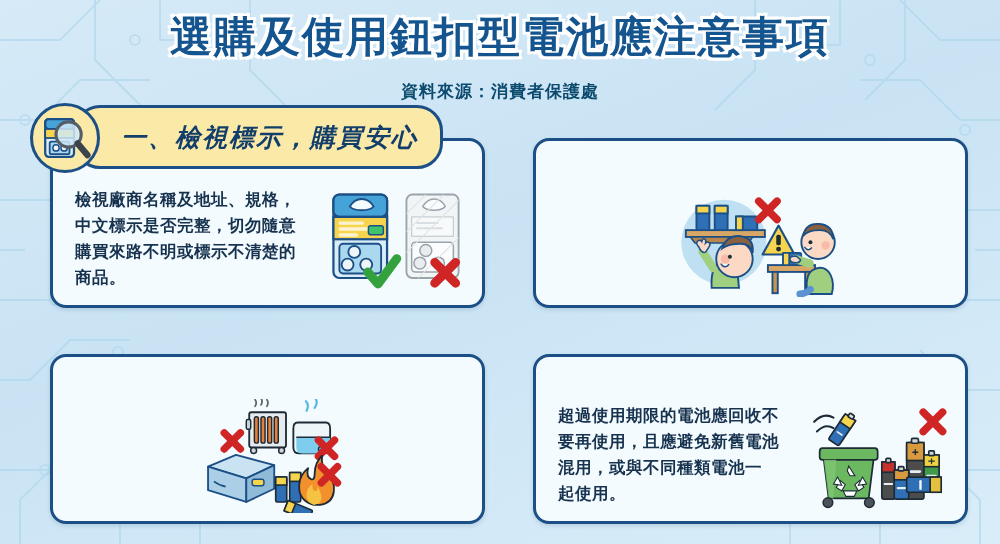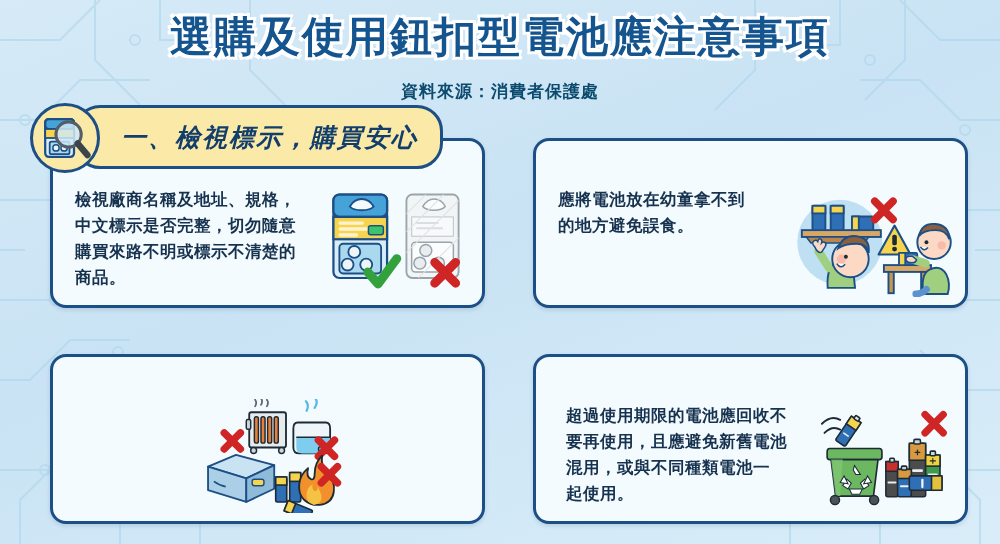--- a/index.html
+++ b/index.html
@@ -157,21 +157,21 @@
     flex: 1 1 auto;
     position: relative;
     align-self: stretch;
     min-width: 0;
   }
   .card-art svg { position: absolute; inset: 0; width: 100%; height: 100%; }
 
   .c1 .card-text { width: 228px; }
   .c2 .card-text { width: 212px; }
   .c3 .card-text { width: 244px; }
-  .c4 .card-text { width: 232px; margin-left: 8px; }
+  .c4 .card-text { width: 232px; }
 </style>
 </head>
 <body>
 
 <div id="bg-layer"></div>
 <svg id="bg-circuit" viewBox="0 0 1000 544" preserveAspectRatio="none" aria-hidden="true">
   <g fill="none" stroke="#a9d4ea" stroke-width="2">
     <path d="M0 40 H60 L100 0"></path>
     <path d="M0 120 H40 L80 80 H150"></path>
     <path d="M0 200 H70 L110 160 H170 L200 130"></path>
@@ -295,22 +295,20 @@
           </svg>
         </div>
         <div class="head-title">一、檢視標示，購買安心</div>
       </div>
     </div>
   </div>
 
   <div class="card c2">
     <div class="card-body">
       <div class="card-content">
-        <div class="card-text">應將電池放在幼童拿不到
-的地方避免誤食。</div>
         <div class="card-art">
           <svg viewBox="0 0 210 150" preserveAspectRatio="xMidYMid meet">
             <circle cx="62" cy="78" r="56" fill="#bfe0f2"></circle>
 
             <rect x="12" y="62" width="104" height="9" fill="#d9a765" stroke="#1c4f86" stroke-width="2.5"></rect>
             <path d="M18 71 l6 8 h70 l6 -8z" fill="#b9854a" stroke="#1c4f86" stroke-width="2"></path>
 
             <g stroke="#1c4f86" stroke-width="2.5">
               <rect x="26" y="30" width="17" height="32" rx="2" fill="#2f6fb5"></rect>
               <rect x="26" y="30" width="17" height="10" fill="#f6d44d"></rect>

